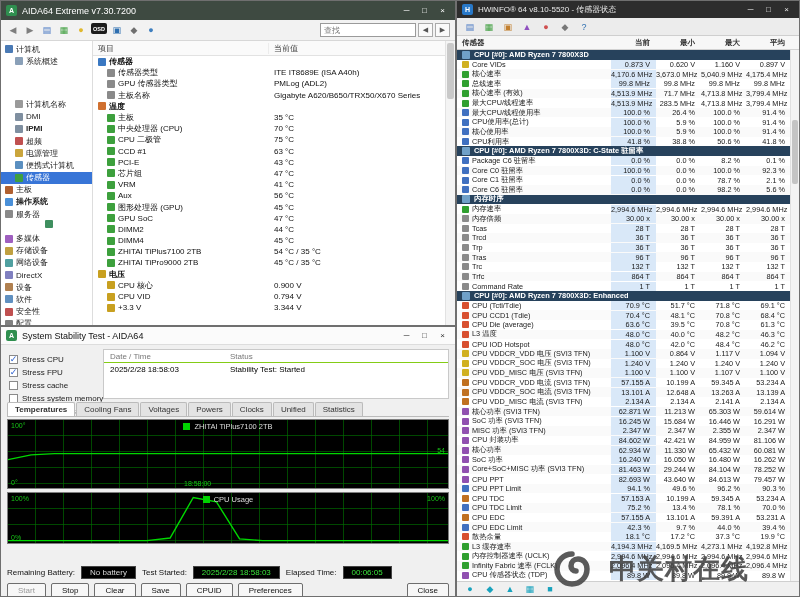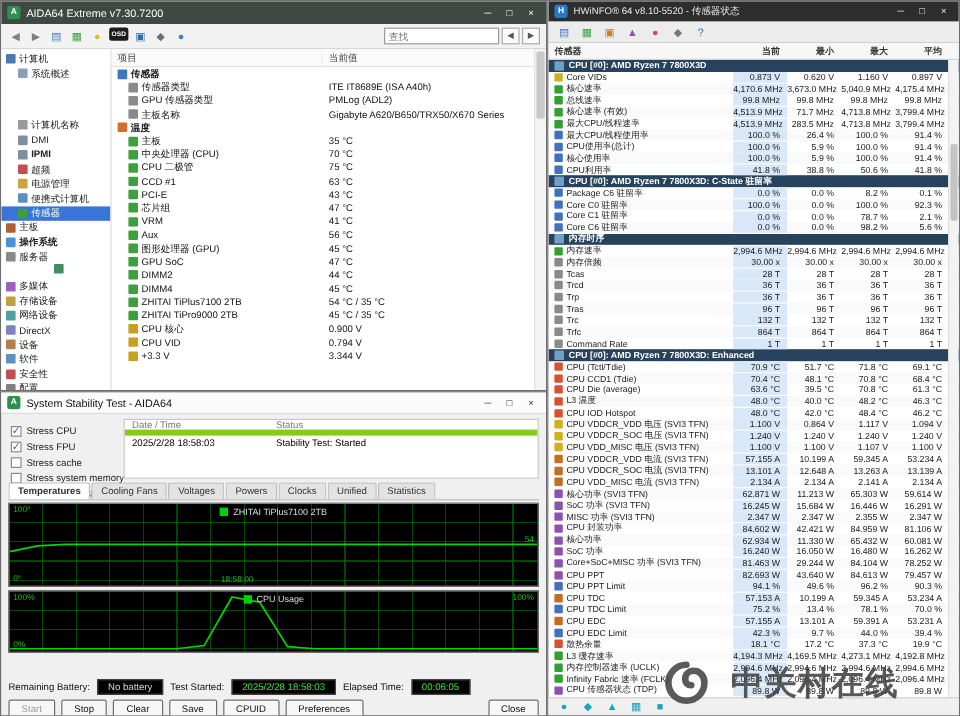--- a/index.html
+++ b/index.html
@@ -48,21 +48,21 @@
   .vscroll{width:10px;background:#f4f4f4;border-left:1px solid #e2e2e2;position:relative}
   .vthumb{position:absolute;left:1px;right:1px;height:56px;top:2px;background:#c9c9c9;border-radius:2px}
 
   
   .sbody{position:relative;flex:1}
   .cbpanel{position:absolute;left:8px;top:8px;width:92px}
   .cbrow{height:13px;display:flex;align-items:center;gap:4px;font-size:8px;color:#222;white-space:nowrap}
   .cbbox{width:9px;height:9px;border:1px solid #8a8a8a;background:#fff;display:flex;align-items:center;justify-content:center;font-size:9px;color:#2a5fd0;line-height:1;flex:0 0 auto}
   .logpanel{position:absolute;left:102px;top:4px;right:6px;height:50px;background:#fff;border:1px solid #c9c9c9;font-size:8px;overflow:hidden}
   .logrow{display:flex;height:13px;align-items:center;padding:0 6px}
-  .logrow.hdr{color:#777;border-bottom:5px solid #84cc16}
+  .logrow.hdr{color:#777;border-bottom:1px solid #84cc16}
   .logc1{width:120px}
   .tabs{position:absolute;left:6px;top:58px;right:6px;height:14px;display:flex;align-items:flex-end;border-bottom:1px solid #bbb}
   .tab{height:14px;padding:0 7px;display:flex;align-items:center;font-size:8px;background:#e3e3e3;border:1px solid #bbb;border-bottom:none;border-radius:2px 2px 0 0;margin-right:1px;color:#333;white-space:nowrap}
   .tab.active{background:#fff;font-weight:bold}
   .graph{position:absolute;left:6px;right:6px;background:#000;border:1px solid #7e7e7e;overflow:hidden;
     background-image:repeating-linear-gradient(to right,transparent 0 27px,rgba(0,110,0,.65) 27px 28px),
                      repeating-linear-gradient(to bottom,transparent 0 15px,rgba(0,110,0,.65) 15px 16px)}
   #graph0{top:74px;height:70px}
   #graph1{top:147px;height:52px}
   .graph svg{position:absolute;left:0;top:0;width:100%;height:100%}
@@ -361,20 +361,27 @@
               </div>
               <div class="acol-v">54 °C / 35 °C</div>
             </div>
             <div class="arow item">
               <div class="lbl">
                 <span class="aico" style="background: rgb(61, 160, 61);"></span>
                 <span>ZHITAI TiPro9000 2TB</span>
               </div>
               <div class="acol-v">45 °C / 35 °C</div>
             </div>
+            <div class="arow section">
+              <div class="lbl">
+                <span class="aico" style="background: rgb(200, 160, 32);"></span>
+                <span>电压</span>
+              </div>
+              <div class="acol-v"></div>
+            </div>
             <div class="arow item">
               <div class="lbl">
                 <span class="aico" style="background: rgb(200, 160, 32);"></span>
                 <span>CPU 核心</span>
               </div>
               <div class="acol-v">0.900 V</div>
             </div>
             <div class="arow item">
               <div class="lbl">
                 <span class="aico" style="background: rgb(200, 160, 32);"></span>

